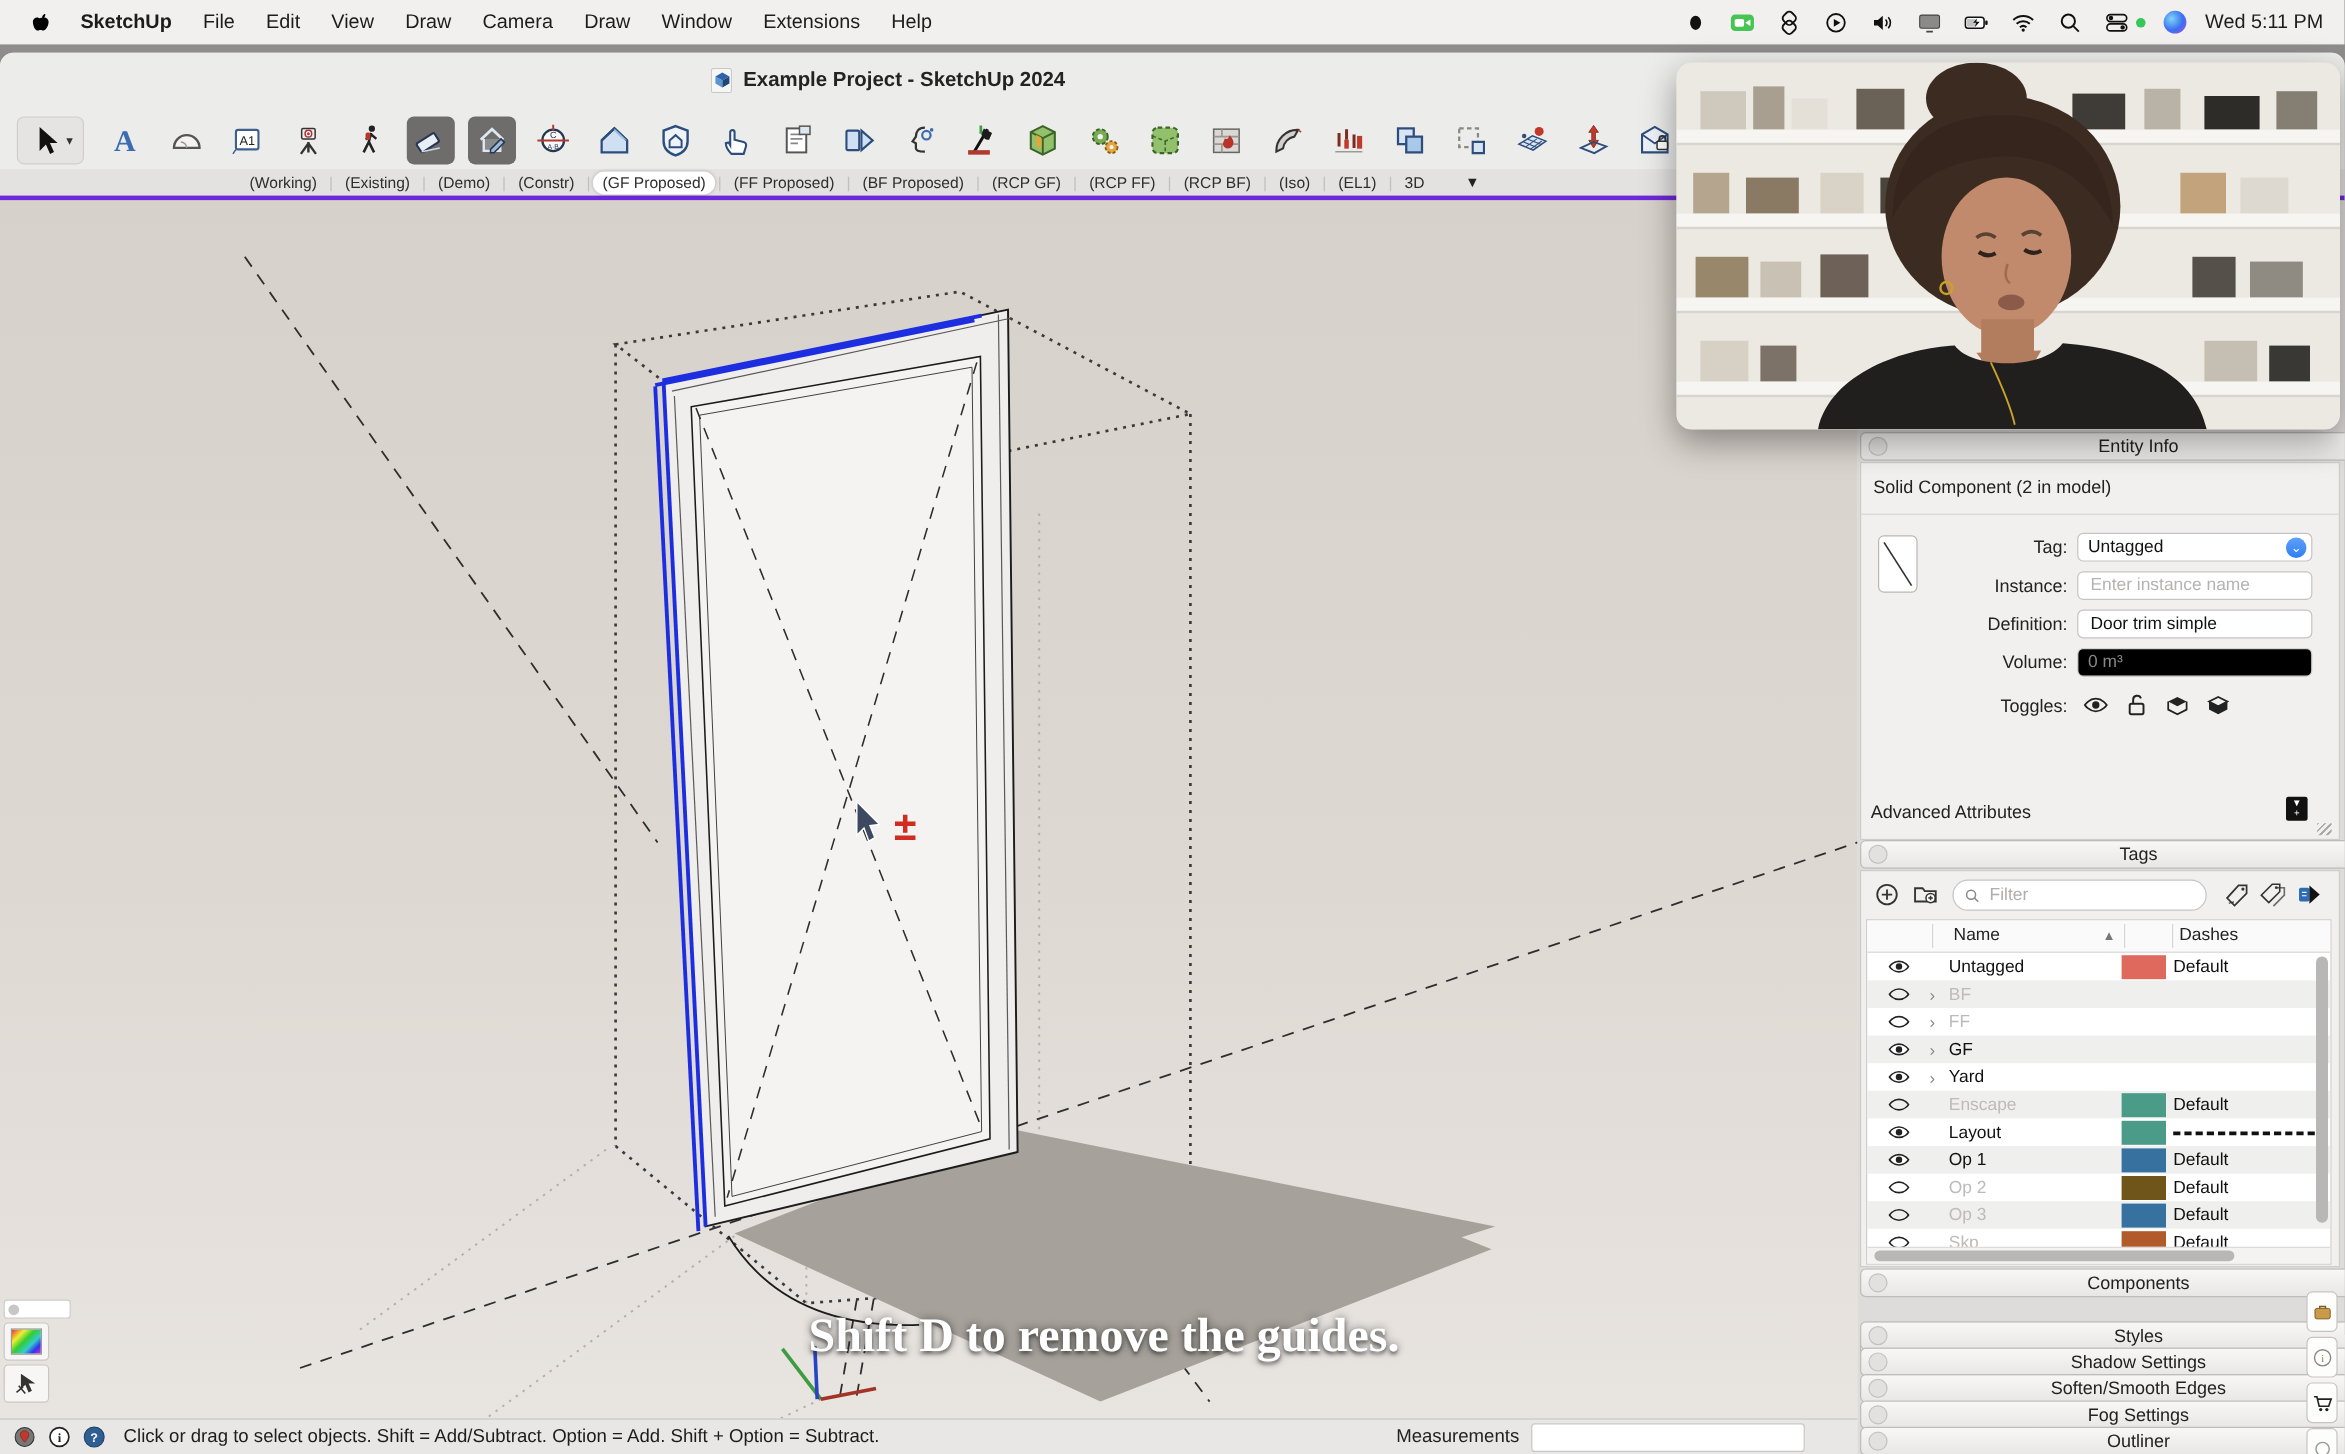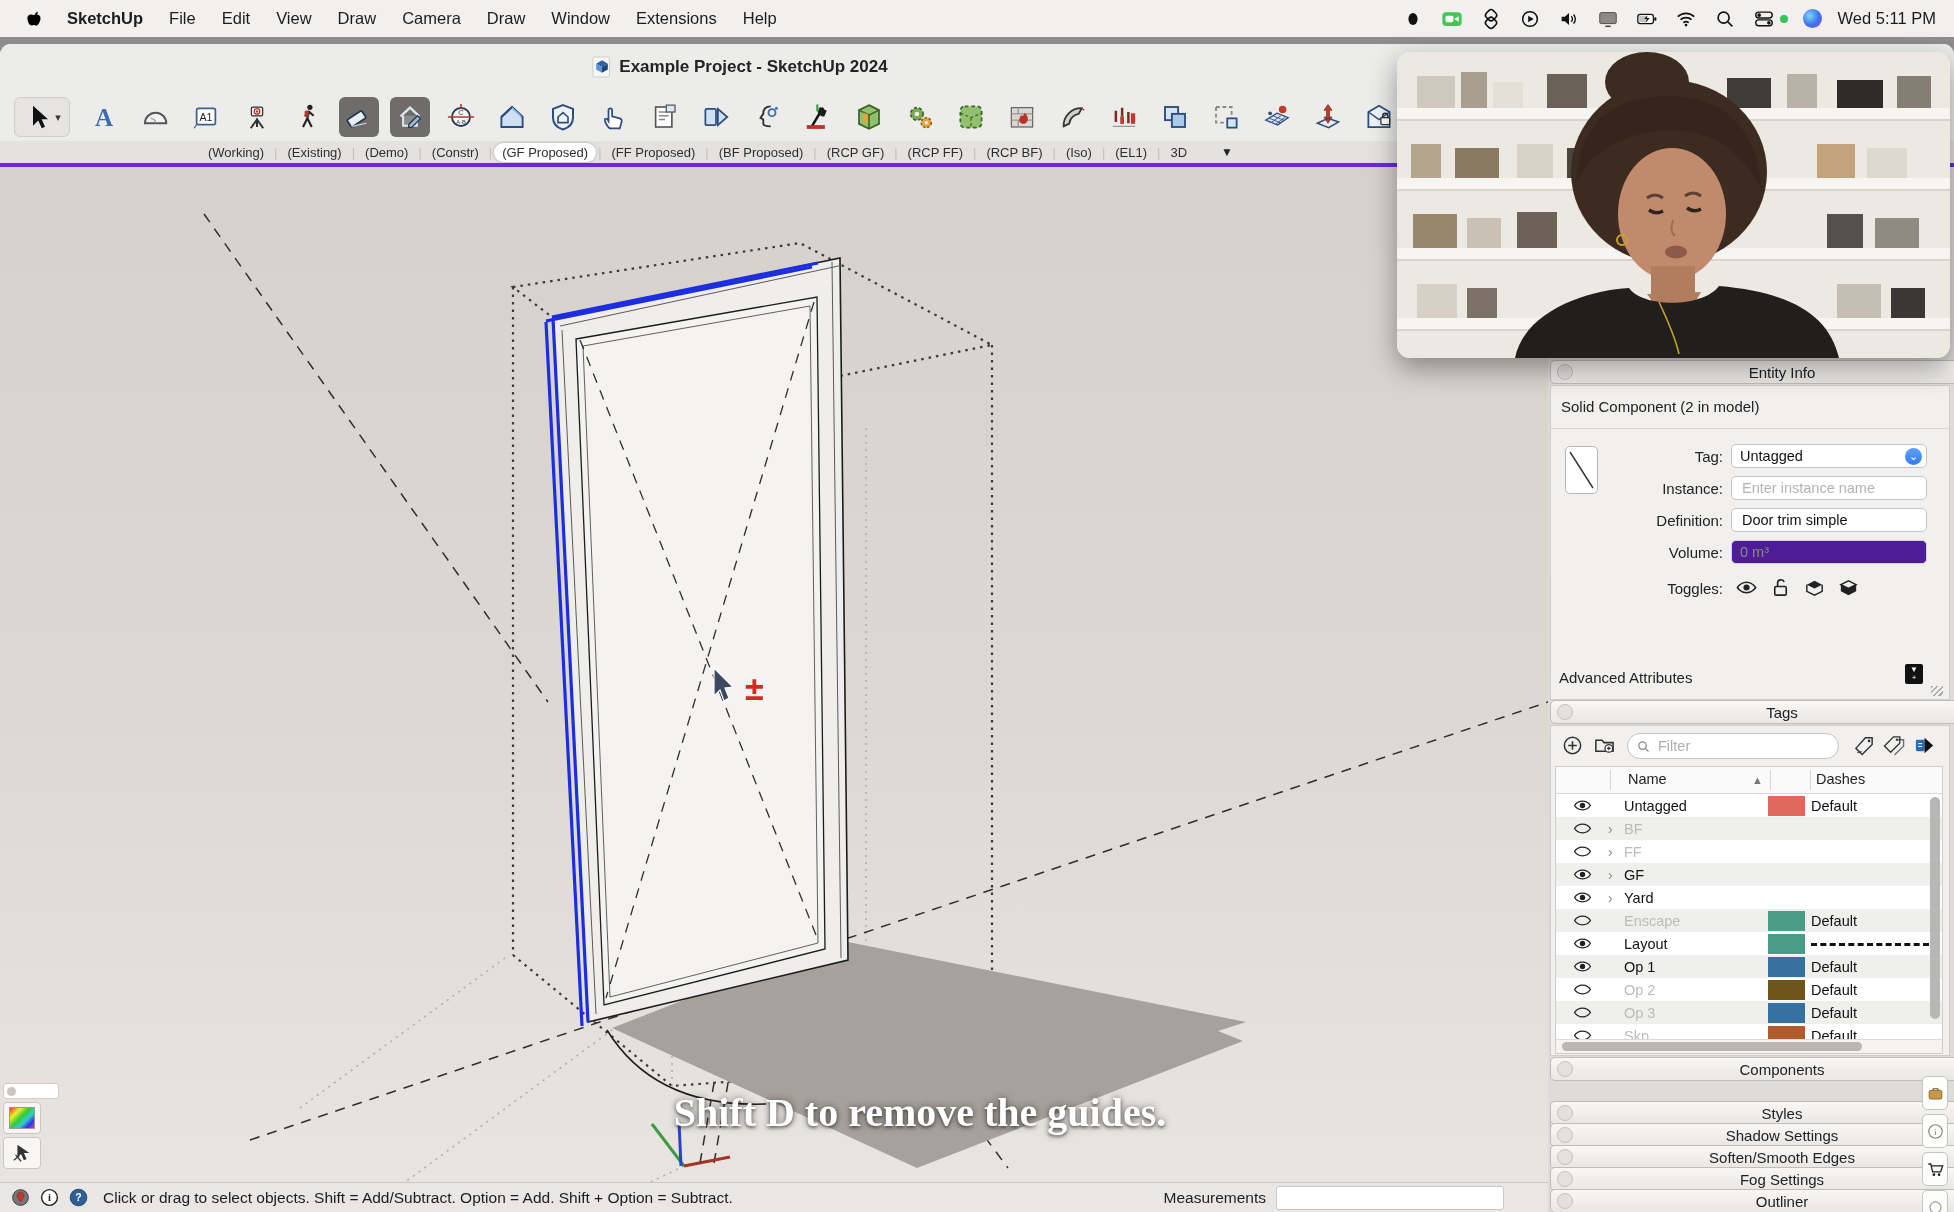--- a/index.html
+++ b/index.html
@@ -74,21 +74,21 @@
                   background:#e3e1e0;border:1px solid #c4c2c1;box-sizing:border-box;}
   .pbody{position:absolute;left:2px;width:400px;background:#f1f0ef;border:1px solid #cfcdcc;box-sizing:border-box;}
   .ei-type{position:absolute;left:10px;top:12px;font-size:15px;color:#222;}
   .ei-div{position:absolute;left:0;top:42px;width:100%;border-top:1px solid #d8d6d5;}
   .ei-thumb{position:absolute;left:14px;top:60px;width:31px;height:46px;background:#fff;border:1px solid #b9b7b6;border-radius:5px;}
   .ei-thumb svg{width:100%;height:100%;}
   .ei-row{position:absolute;left:0;width:392px;height:26px;}
   .ei-label{position:absolute;left:0;top:4px;width:172px;text-align:right;font-size:15px;color:#222;}
   .ei-field{position:absolute;left:180px;top:0;width:196px;height:24px;border:1px solid #c6c4c3;border-radius:5px;
             background:#fff;font-size:14.5px;display:flex;align-items:center;padding-left:8px;box-sizing:border-box;color:#111;}
-  .ei-field.gray{background:#4c1d95;border-color:#d5d3d2;color:#8a8886;}
+  .ei-field.gray{background:#000000;border-color:#d5d3d2;color:#8a8886;}
   .ei-field input{border:none;outline:none;background:transparent;width:100%;font-size:14.5px;font-family:inherit;color:#111;}
   .ei-field input::placeholder{color:#b5b3b2;}
   .ddcircle{position:absolute;right:4px;top:3px;width:17px;height:17px;border-radius:50%;
             background:linear-gradient(#5ea1fb,#2f7ef5);color:#fff;font-size:11px;display:flex;align-items:center;justify-content:center;}
   .toggles{position:absolute;left:184px;display:flex;gap:11px;}
   .toggles svg{width:23px;height:23px;}
   .adv-label{position:absolute;left:8px;font-size:15px;color:#222;}
   .adv-icon{position:absolute;right:26px;width:18px;height:20px;background:#111;border-radius:2px;
             display:flex;flex-direction:column;align-items:center;justify-content:center;color:#fff;font-size:8px;line-height:8px;}
   .grip{position:absolute;right:6px;width:12px;height:10px;

